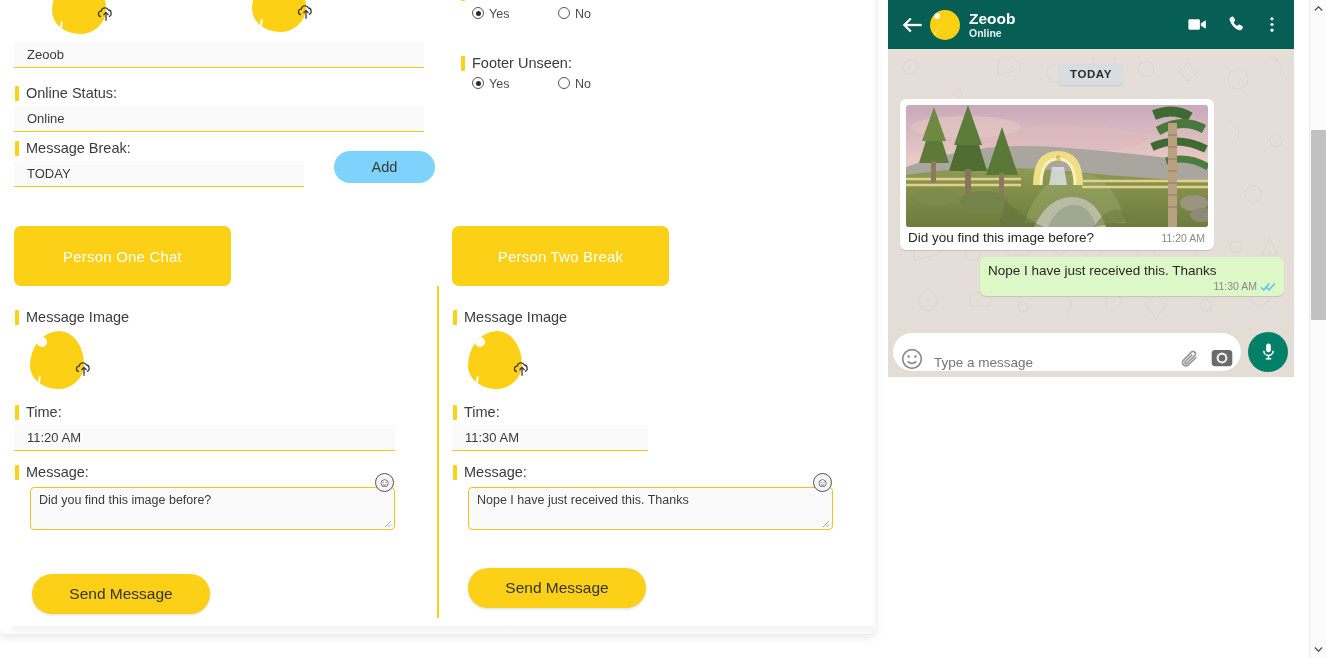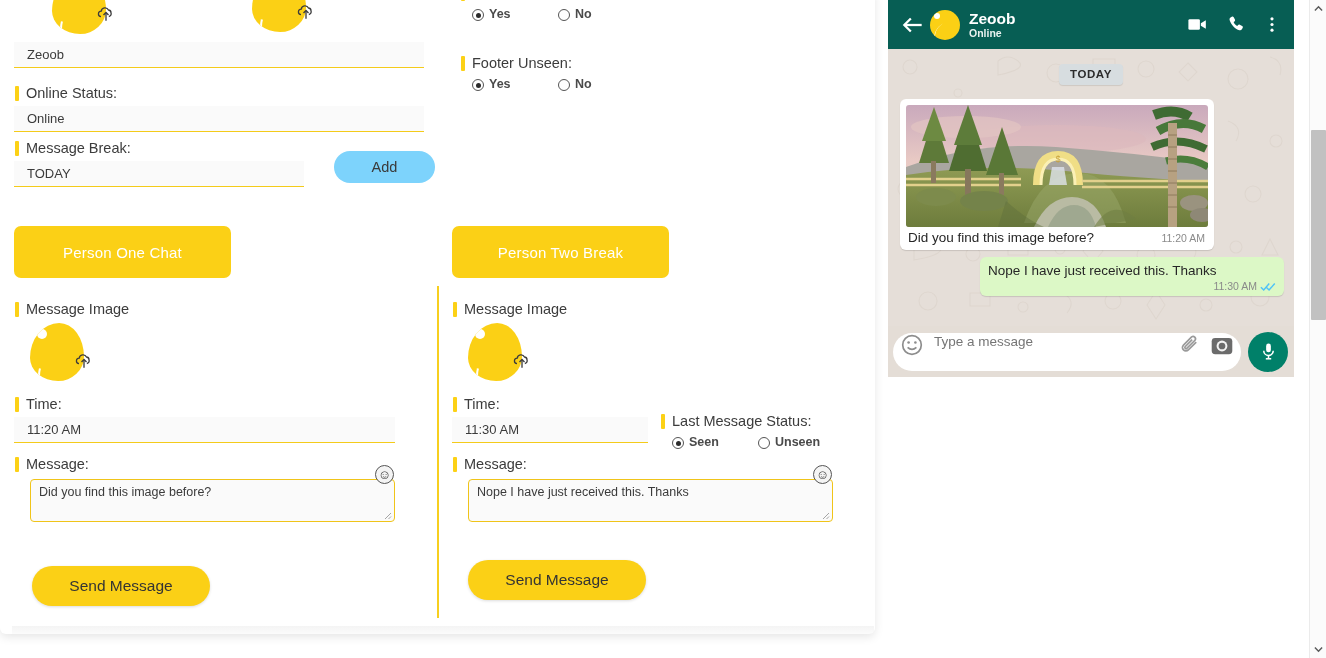--- a/index.html
+++ b/index.html
@@ -74,21 +74,21 @@
   .emoji-btn {
     position: absolute; right: 1px; top: -14px;
     width: 19px; height: 19px; border-radius: 50%;
     border: 1.3px solid #555; background: #f4f4f4;
     display: flex; align-items: center; justify-content: center;
     font-size: 13px; line-height: 1; color: #333; cursor: pointer;
   }
 
   
   .radio-row { display: flex; margin-top: 5px; padding-left: 12px; }
-  .radio-item { display: flex; align-items: flex-end; cursor: pointer; font-weight: bold; }
+  .radio-item { display: flex; align-items: flex-start; cursor: pointer; }
   .radio-item:first-child { width: 86px; }
   .radio-dot {
     width: 12px; height: 12px; border-radius: 50%;
     border: 1.3px solid #555; background: #fff; margin-right: 5px;
     position: relative; flex: 0 0 auto;
   }
   .radio-dot.on::after {
     content: ""; position: absolute; left: 2.6px; top: 2.6px;
     width: 5px; height: 5px; border-radius: 50%; background: #2b2b2b;
   }
@@ -117,21 +117,21 @@
 
   
   .btn-add {
     position: absolute; left: 320px; top: 159px;
     width: 101px; height: 32px; border: none; border-radius: 16px;
     background: #7dd3fc; color: #3a3a3a;
     font-family: "Liberation Sans", sans-serif; font-size: 14.5px;
     cursor: pointer;
   }
   .btn-chat {
-    display: block; width: 217px; height: 52px;
+    display: block; width: 217px; height: 60px;
     border: none; border-radius: 7px;
     background: #fbd016; color: #ffffff;
     font-family: "Liberation Sans", sans-serif; font-size: 15px;
     cursor: pointer; letter-spacing: .2px;
   }
   .btn-send {
     display: block; width: 178px; height: 40px;
     border: none; border-radius: 25px;
     background: #fbd016; color: #343434;
     font-family: "Liberation Sans", sans-serif; font-size: 15.5px;
@@ -203,21 +203,21 @@
   .bubble-out-meta {
     display: flex; align-items: center; justify-content: flex-end; gap: 3px; margin-top: 2px;
   }
 
   .wa-foot {
     position: relative; height: 51px;
     display: flex; align-items: center; padding: 0 6px 0 5px;
   }
   .wa-inputbar {
     flex: 1 1 auto; height: 38px; background: #fff; border-radius: 19px;
-    display: flex; align-items: flex-start; padding: 0 6px 0 7px; gap: 8px;
+    display: flex; align-items: flex-end; padding: 0 6px 0 7px; gap: 8px;
   }
   .wa-smiley { width: 24px; height: 24px; flex:0 0 auto; cursor: pointer; }
   .wa-ph {
     flex: 1 1 auto; font-size: 13.5px; color: #9b9b9b;
     border: none; outline: none; background: transparent;
     font-family: "Liberation Sans", sans-serif;
   }
   .wa-clip { width: 23px; height: 23px; flex:0 0 auto; cursor:pointer; }
   .wa-cam  { width: 26px; height: 26px; flex:0 0 auto; cursor:pointer; }
   .wa-mic {
@@ -370,33 +370,20 @@
               </svg>
             </span>
           </div>
         </div>
 
         <div style="margin-top:12px;">
           <span class="lbl">Time:</span>
           <input class="field narrow" value="11:30 AM" style="">
         </div>
 
-        <div style="position:absolute; left:208px; top:186px;">
-          <span class="lbl">Last Message Status:</span>
-          <div class="radio-row">
-            <label class="radio-item">
-              <span class="radio-dot on"></span>
-              <span class="radio-txt">Seen</span>
-            </label>
-            <label class="radio-item">
-              <span class="radio-dot"></span>
-              <span class="radio-txt">Unseen</span>
-            </label>
-          </div>
-        </div>
 
         <div style="margin-top:12px;">
           <span class="lbl">Message:</span>
           <div class="ta-wrap" style="margin-left:16px;">
             <div class="emoji-btn">☺</div>
             <textarea class="ta" style="">Nope I have just received this. Thanks</textarea>
             <svg class="ta-resize" viewBox="0 0 10 10">
               <path d="M9 3L3 9M9 6.5L6.5 9" stroke="#9a9a9a" stroke-width="0.9"></path>
             </svg>
           </div>

